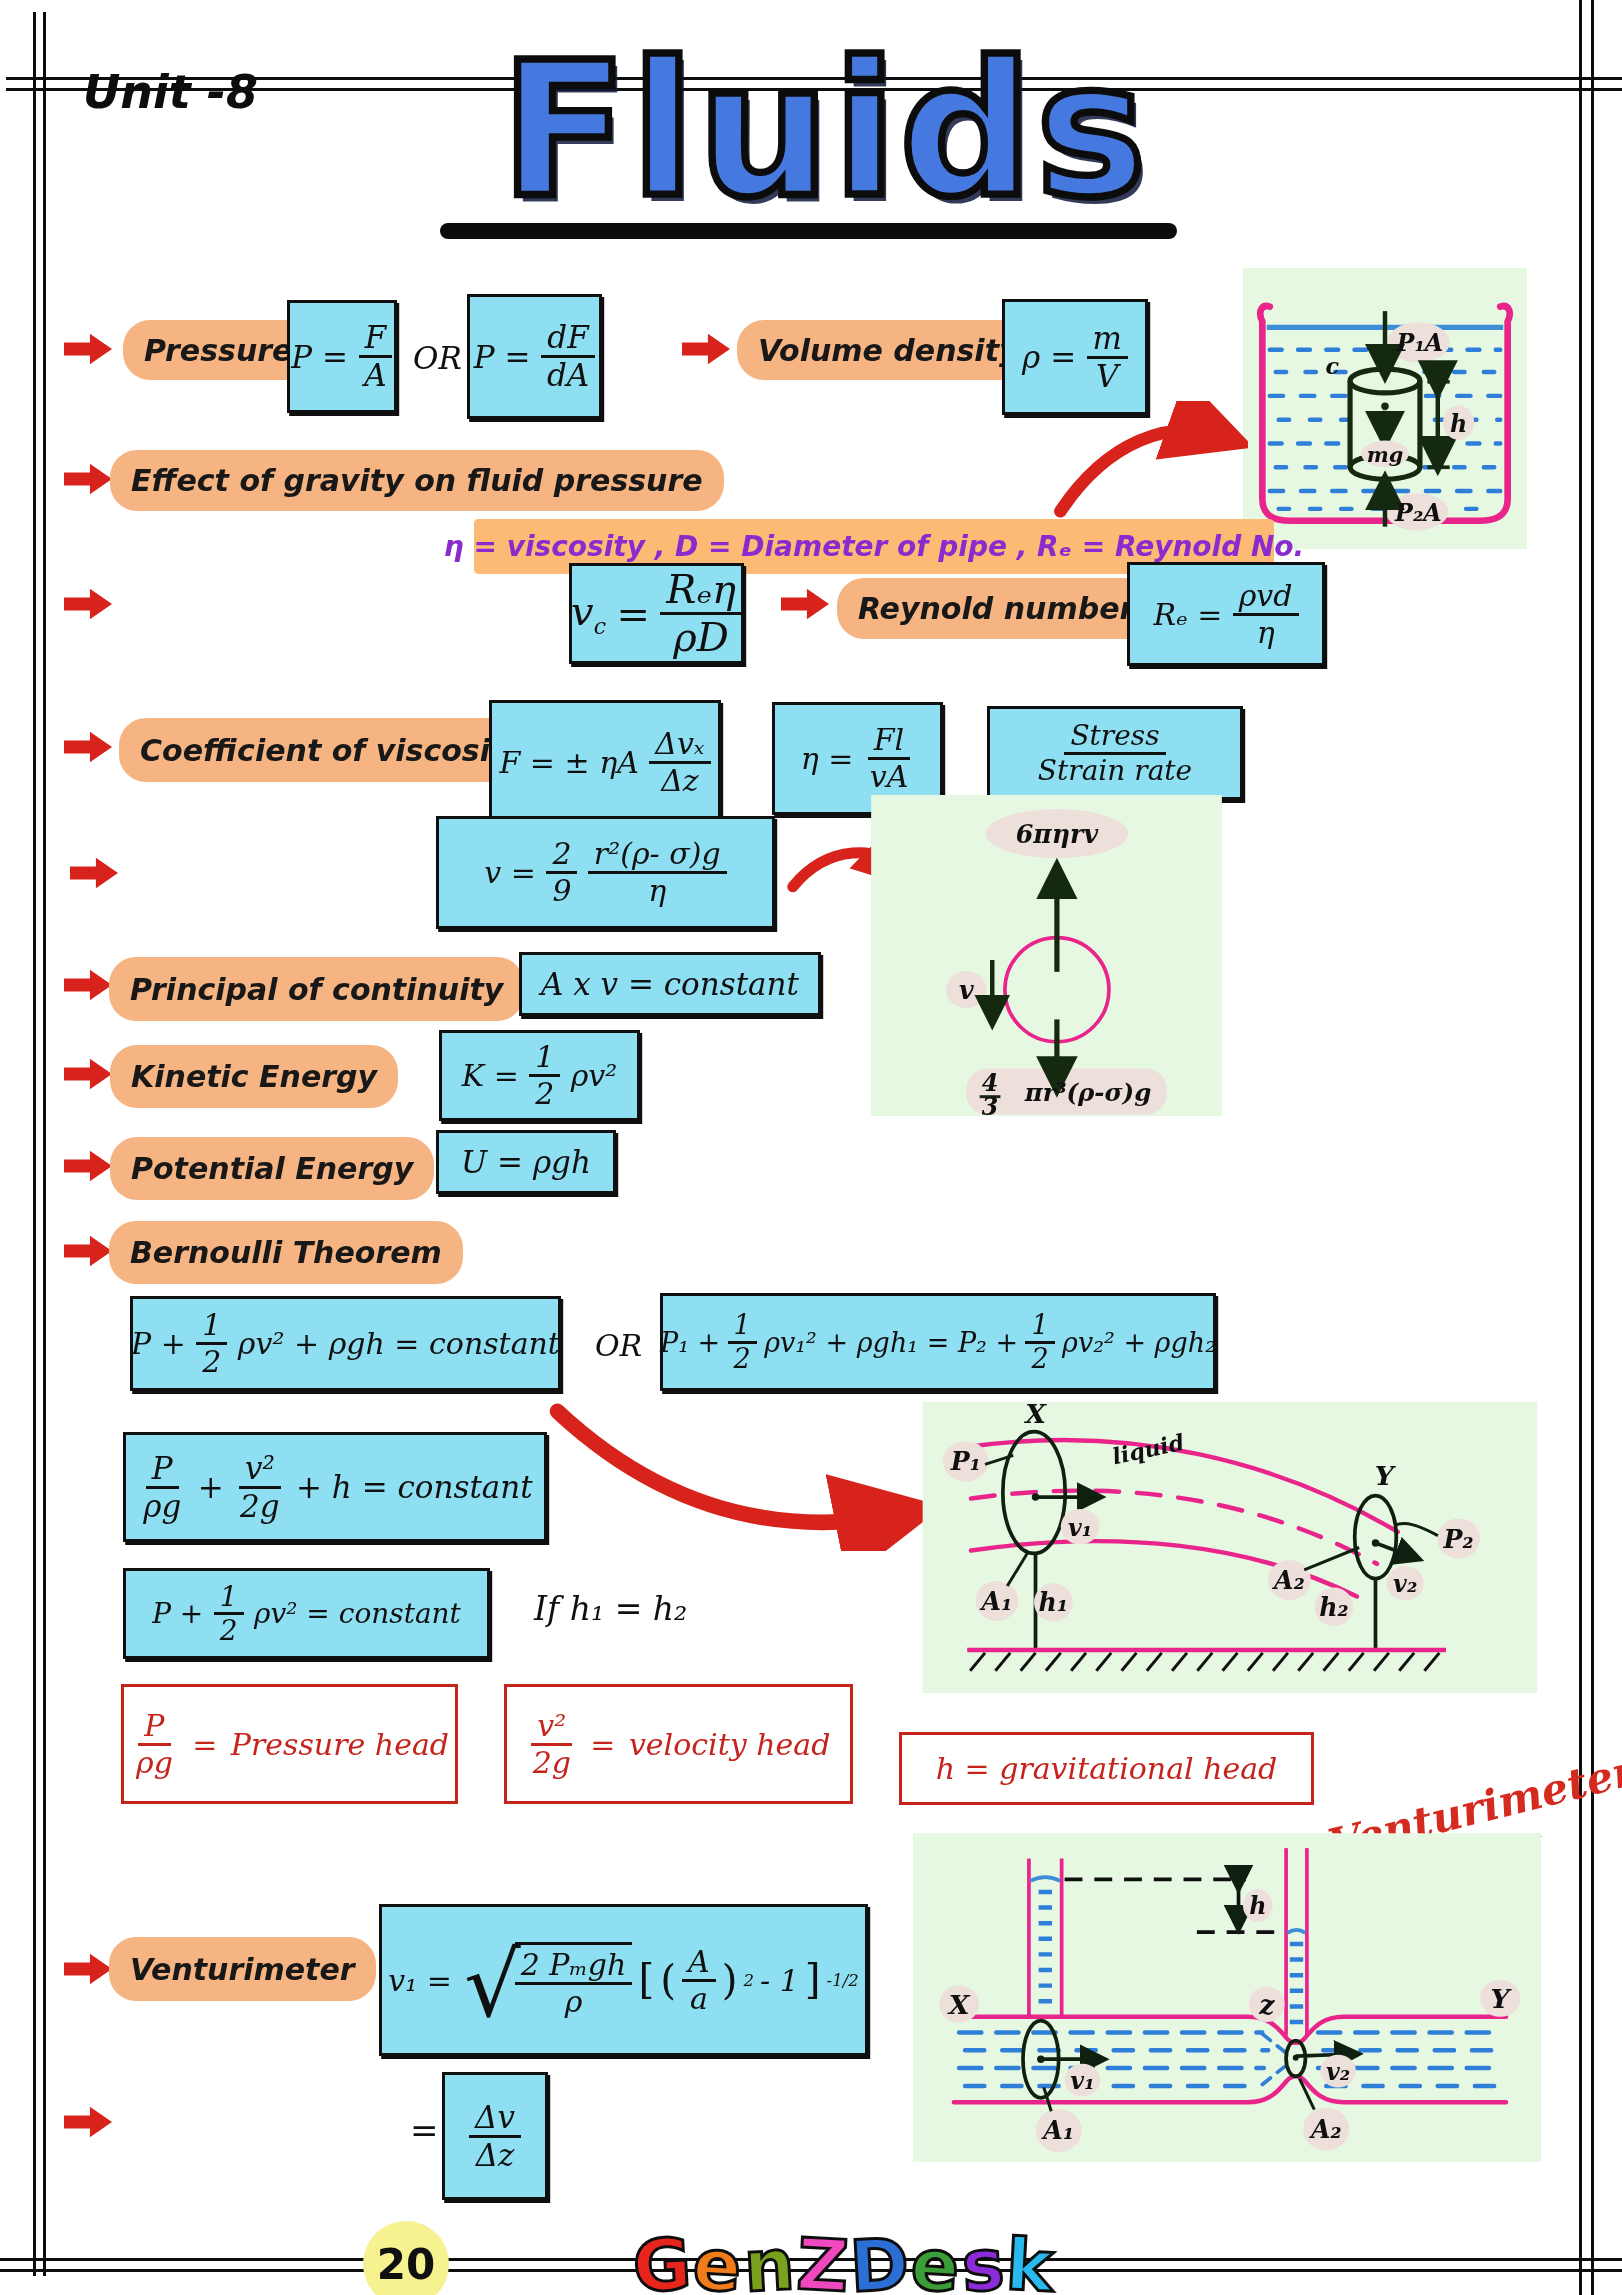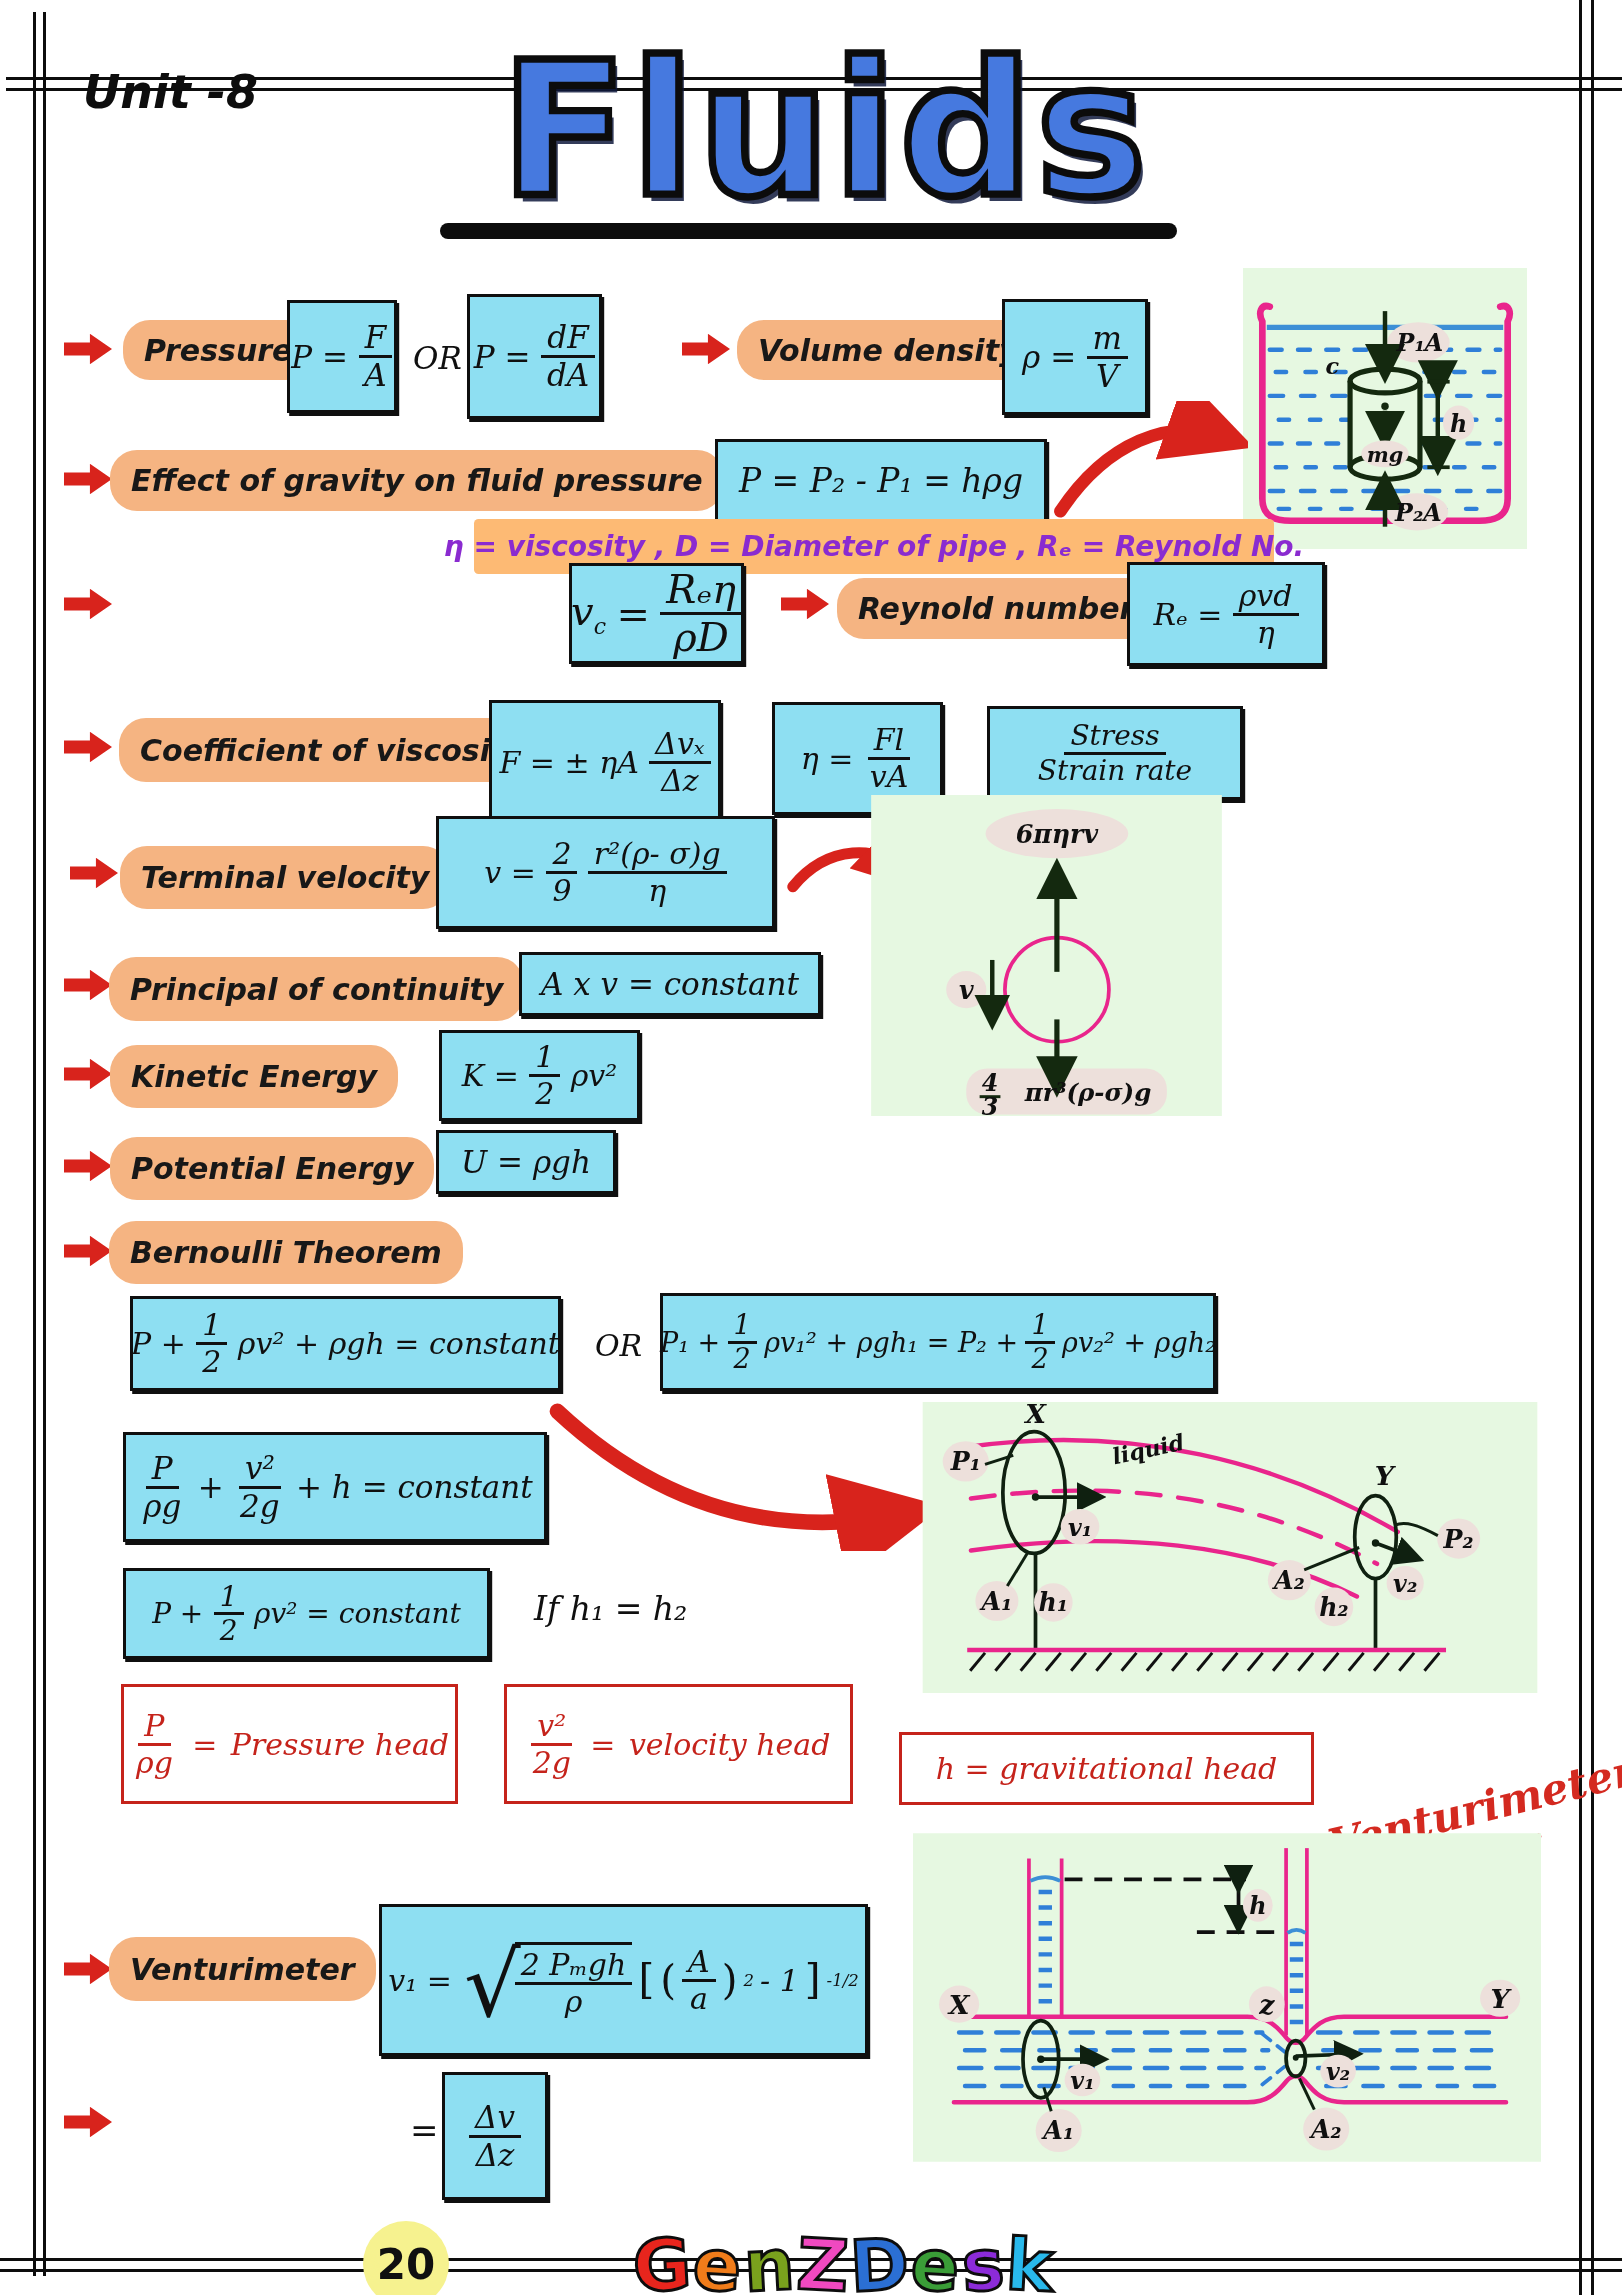--- a/index.html
+++ b/index.html
@@ -138,23 +138,20 @@
       <line x1="248" y1="268" x2="278" y2="268" stroke="#14290f" stroke-width="5"></line>
       <ellipse cx="290" cy="208" rx="21" ry="23" fill="#EDE0DB"></ellipse>
       <text x="290" y="220" font-size="32" text-anchor="middle">h</text>
     </svg>
   </div>
 
   <div class="barrow" style="left:64px;top:462px;"></div>
   <div class="pill" style="left:110px;top:450px;height:49px;">
       <span>Effect of gravity on fluid pressure</span>
     </div>
-  <div class="fbox" style="left:715px;top:439px;width:332px;height:83px;">
-    <span>P =  P₂ - P₁ =  hρg</span>
-  </div>
   <div class="abs" style="left:1047px;top:401px;">
     <svg width="201" height="123" viewBox="0 0 270 165">
       <defs>
           <marker id="ca1" markerWidth="7" markerHeight="7" refX="4.5" refY="3.5" orient="auto">
             <path d="M0,0 L7,3.5 L0,7 z" fill="#D8231C"></path>
           </marker>
         </defs>
       <path d="M18,148 C80,55 165,22 238,48" fill="none" stroke="#D8231C" stroke-width="17" stroke-linecap="round" marker-end="url(#ca1)"></path>
     </svg>
   </div>
@@ -203,23 +200,20 @@
       </span>
   </div>
   <div class="fbox" style="left:987px;top:706px;width:256px;height:94px;font-size:28px;">
     <span class="frac">
         <span class="num">Stress</span>
         <span class="den">Strain rate</span>
       </span>
   </div>
 
   <div class="barrow" style="left:70px;top:856px;"></div>
-  <div class="pill" style="left:120px;top:846px;height:51px;">
-      <span>Terminal velocity</span>
-    </div>
   <div class="fbox" style="left:436px;top:816px;width:339px;height:113px;font-size:30px;">
     <span>v =</span>
     <span class="frac">
         <span class="num">2</span>
         <span class="den">9</span>
       </span>
     <span class="frac">
         <span class="num">r²(ρ- σ)g</span>
         <span class="den">η</span>
       </span>

